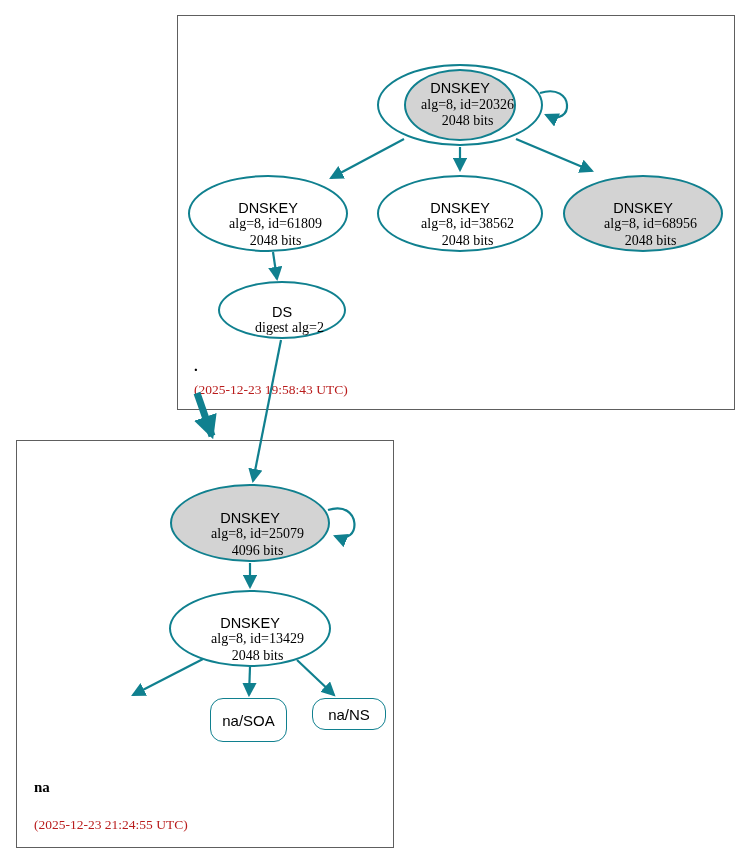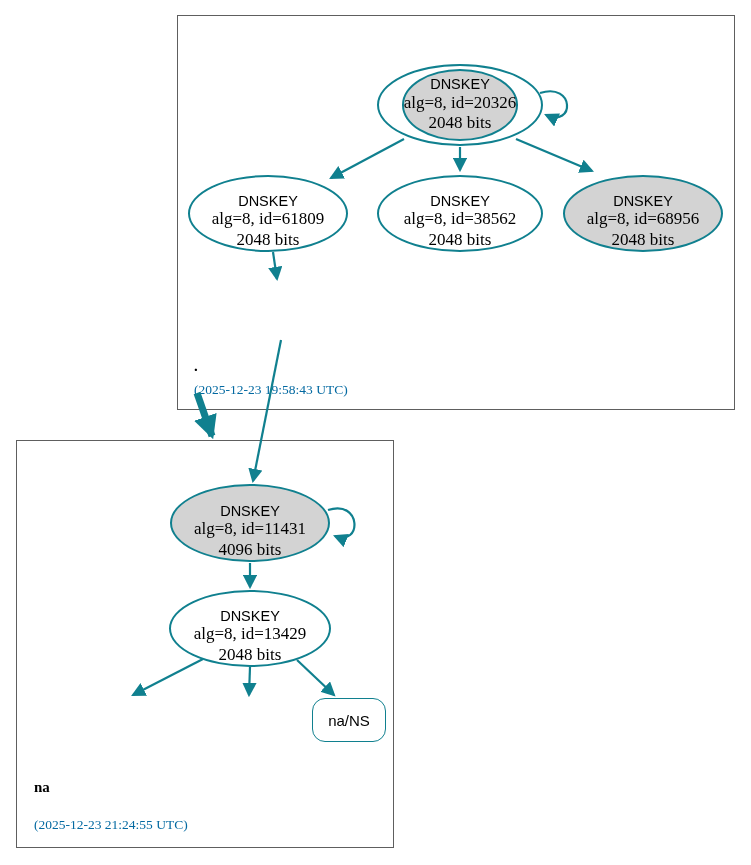--- a/index.html
+++ b/index.html
@@ -24,21 +24,21 @@
     position: absolute;
     font-family: "Liberation Serif", serif;
     font-weight: bold;
     font-size: 15px;
     color: #000;
   }
   .zone-ts {
     position: absolute;
     font-family: "Liberation Serif", serif;
     font-size: 13.5px;
-    color: #0369a1;
+    color: #b91c1c;
     white-space: nowrap;
   }
   #zone-root .zone-name { left: 16px; top: 342px; }
   #zone-root .zone-ts   { left: 16px; top: 366px; }
   #zone-na .zone-name { left: 17px; top: 338px; }
   #zone-na .zone-ts   { left: 17px; top: 376px; }
 
   
   #edges {
     position: absolute;
@@ -83,23 +83,24 @@
     text-align: center;
   }
   .node-title {
     font-family: "Liberation Sans", sans-serif;
     font-size: 14.5px;
     color: #000;
     line-height: 1.15;
   }
   .node-detail {
     font-family: "Liberation Serif", serif;
-    font-size: 17px;
+    font-size: 14px;
     color: #000;
     line-height: 1.2;
+    padding-left: 15px;
   }
   .rrset {
     position: absolute;
     z-index: 3;
     border: 1.6px solid #10808f;
     border-radius: 13px;
     background: #ffffff;
     display: flex;
     align-items: center;
     justify-content: center;
@@ -111,21 +112,21 @@
   
   #n-key20326 { left: 377px; top: 64px;  width: 166px; height: 82px; }
   #n-key61809 { left: 188px; top: 175px; width: 160px; height: 77px; }
   #n-key21831 { left: 377px; top: 175px; width: 166px; height: 77px; }
   #n-key38696 { left: 563px; top: 175px; width: 160px; height: 77px; }
   #n-ds       { left: 218px; top: 281px; width: 128px; height: 58px; }
   #n-key25079 { left: 170px; top: 484px; width: 160px; height: 78px; border-width: 2.6px; }
   #n-key10485 { left: 169px; top: 590px; width: 162px; height: 77px; }
   #n-nsec3param { left: 30px;  top: 698px; width: 155px; height: 44px; }
   #n-soa        { left: 210px; top: 698px; width: 77px;  height: 44px; }
-  #n-ns         { left: 312px; top: 698px; width: 74px;  height: 44px; }
+  #n-ns         { left: 312px; top: 698px; width: 74px;  height: 32px; }
 </style>
 </head>
 <body>
 
 <div id="canvas">
 
   <div class="zone-box" id="zone-root">
     <span class="zone-name">.</span>
     <span class="zone-ts">(2025-12-23 19:58:43 UTC)</span>
   </div>
@@ -179,30 +180,37 @@
     <span class="node-detail">alg=8, id=38562</span>
     <span class="node-detail">2048 bits</span>
   </div>
 
   <div class="node ellipse gray" id="n-key38696">
     <span class="node-title">DNSKEY</span>
     <span class="node-detail">alg=8, id=68956</span>
     <span class="node-detail">2048 bits</span>
   </div>
 
+  <div class="node ellipse" id="n-ds">
+    <span class="node-title">DS</span>
+    <span class="node-detail">digest alg=2</span>
+  </div>
 
   <div class="node ellipse gray" id="n-key25079">
     <span class="node-title">DNSKEY</span>
-    <span class="node-detail">alg=8, id=11431</span>
+    <span class="node-detail">alg=8, id=25079</span>
     <span class="node-detail">4096 bits</span>
   </div>
 
   <div class="node ellipse" id="n-key10485">
     <span class="node-title">DNSKEY</span>
     <span class="node-detail">alg=8, id=13429</span>
     <span class="node-detail">2048 bits</span>
   </div>
 
+  <div class="rrset" id="n-soa">
+    <span>na/SOA</span>
+  </div>
   <div class="rrset" id="n-ns">
     <span>na/NS</span>
   </div>
 
 </div>
 
 </body></html>

